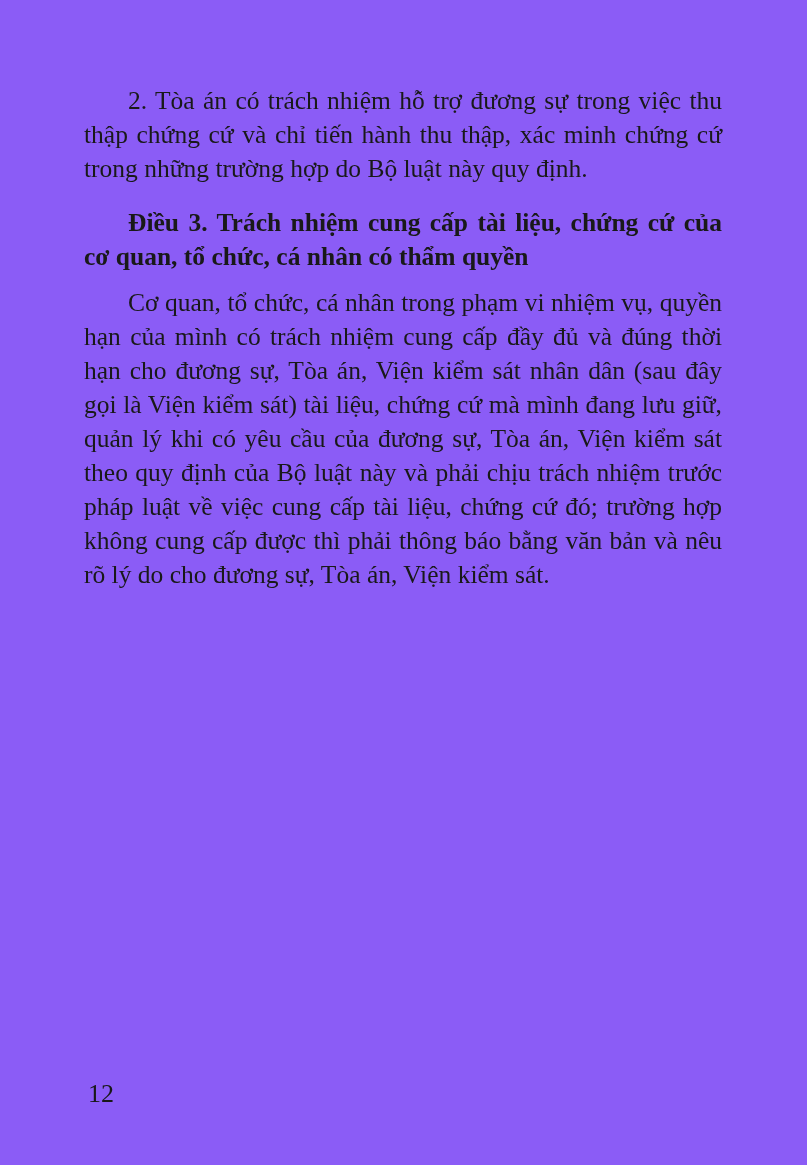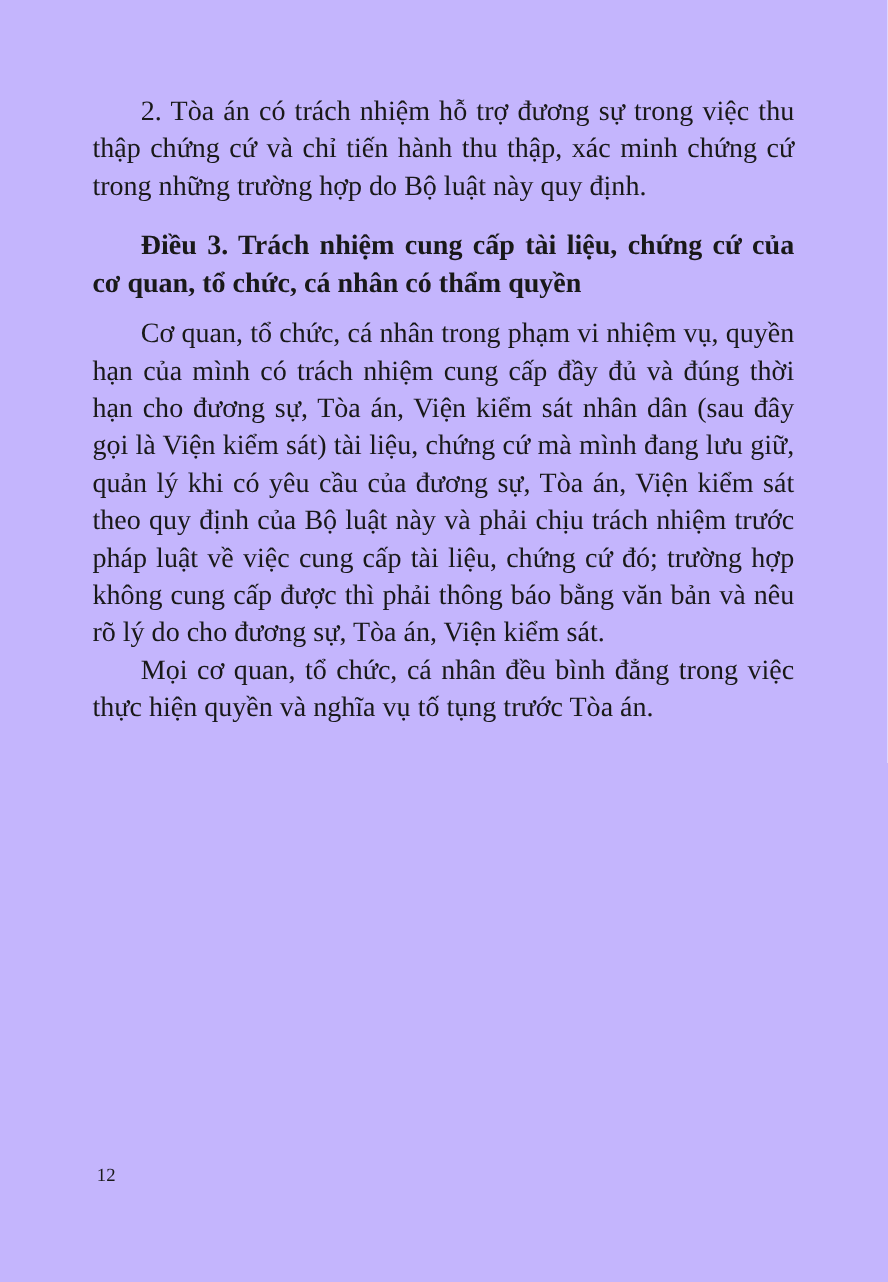--- a/index.html
+++ b/index.html
@@ -4,21 +4,21 @@
 <style>
   html, body {
     margin: 0;
     padding: 0;
     background: #ffffff;
   }
   .page {
     position: relative;
     width: 807px;
     height: 1165px;
-    background: #c4b5fd;
+    background: #8b5cf6;
     overflow: hidden;
     font-family: "Liberation Serif", "DejaVu Serif", serif;
     color: #191919;
   }
   .text-block {
     position: absolute;
     top: 0;
     left: 84px;
     width: 638px;
     padding-top: 84px;
@@ -31,30 +31,29 @@
     text-indent: 44px;
   }
   .heading {
     margin: 20px 0 12px 0;
     text-indent: 44px;
     font-weight: bold;
   }
   .page-number {
     position: absolute;
     left: 88px;
-    top: 1052px;
-    font-size: 17px;
+    top: 1077px;
+    font-size: 26px;
     line-height: 34px;
     color: #191919;
   }
 </style>
 </head>
 <body>
 
 <div class="page">
   <div class="text-block">
     <p class="para">2. Tòa án có trách nhiệm hỗ trợ đương sự trong việc thu thập chứng cứ và chỉ tiến hành thu thập, xác minh chứng cứ trong những trường hợp do Bộ luật này quy định.</p>
     <p class="heading">Điều 3. Trách nhiệm cung cấp tài liệu, chứng cứ của cơ quan, tổ chức, cá nhân có thẩm quyền</p>
     <p class="para">Cơ quan, tổ chức, cá nhân trong phạm vi nhiệm vụ, quyền hạn của mình có trách nhiệm cung cấp đầy đủ và đúng thời hạn cho đương sự, Tòa án, Viện kiểm sát nhân dân (sau đây gọi là Viện kiểm sát) tài liệu, chứng cứ mà mình đang lưu giữ, quản lý khi có yêu cầu của đương sự, Tòa án, Viện kiểm sát theo quy định của Bộ luật này và phải chịu trách nhiệm trước pháp luật về việc cung cấp tài liệu, chứng cứ đó; trường hợp không cung cấp được thì phải thông báo bằng văn bản và nêu rõ lý do cho đương sự, Tòa án, Viện kiểm sát.</p>
-    <p class="para">Mọi cơ quan, tổ chức, cá nhân đều bình đẳng trong việc thực hiện quyền và nghĩa vụ tố tụng trước Tòa án.</p>
   </div>
   <div class="page-number">12</div>
 </div>
 
 </body></html>

